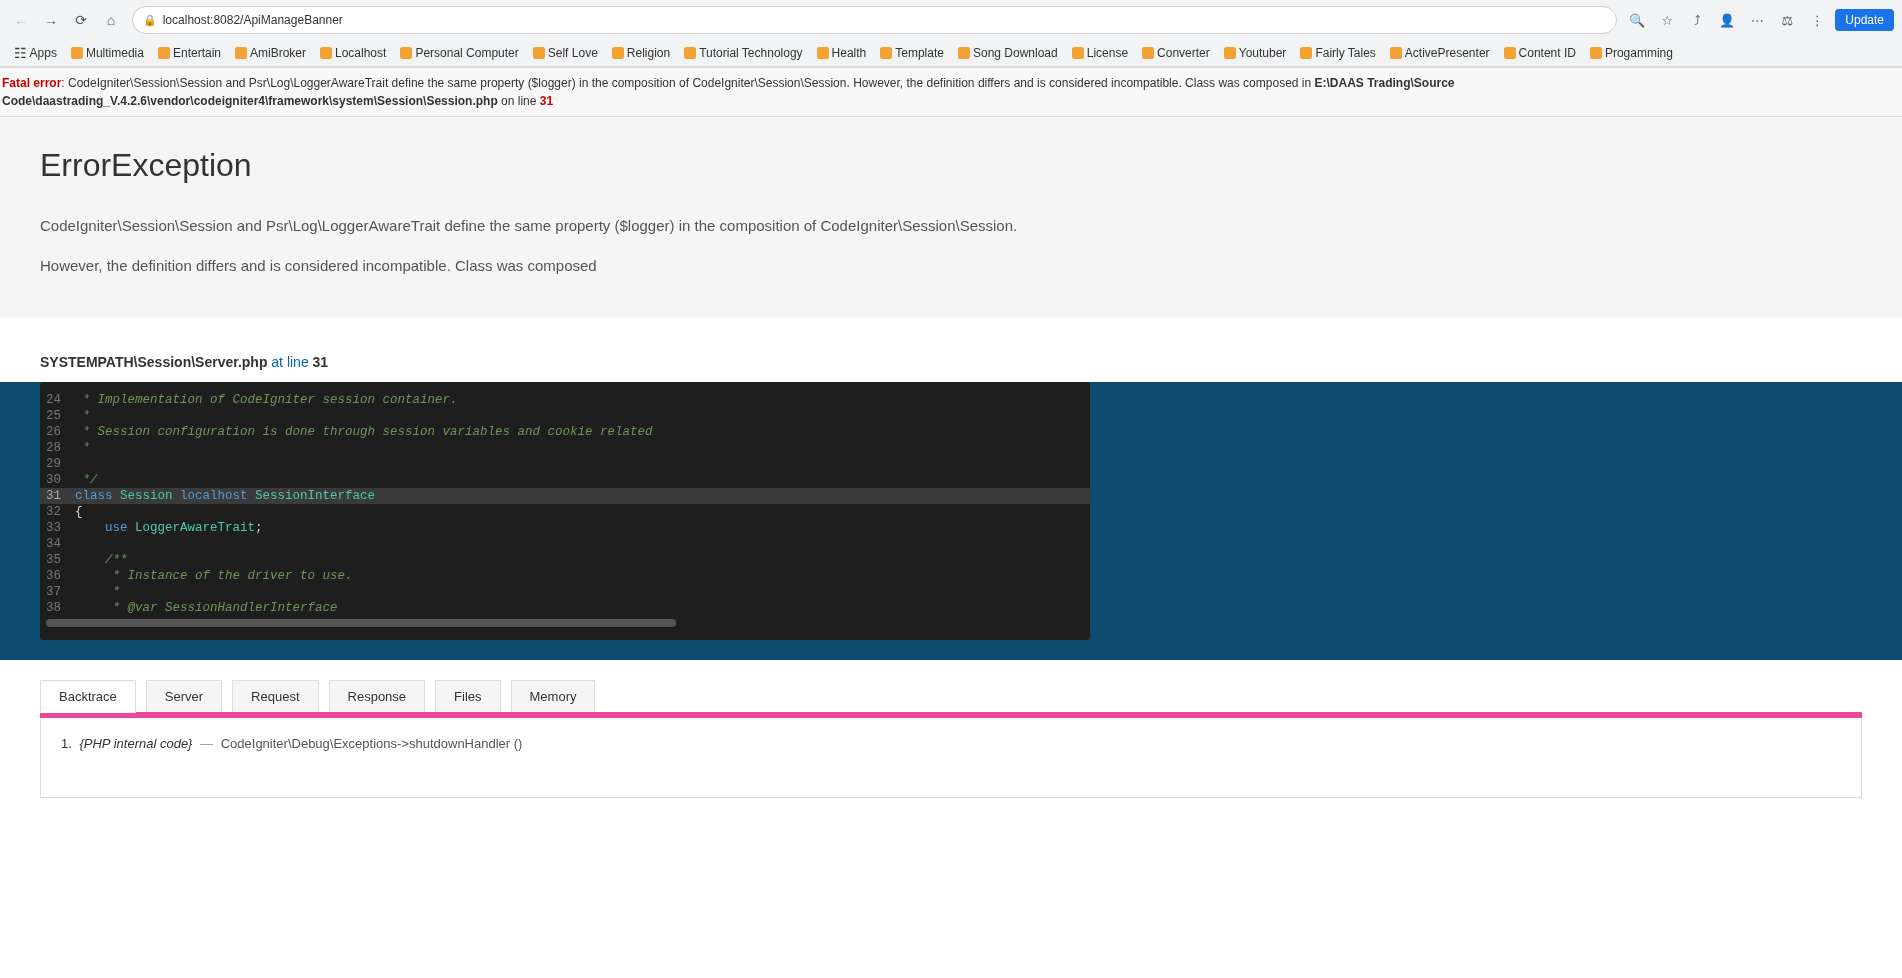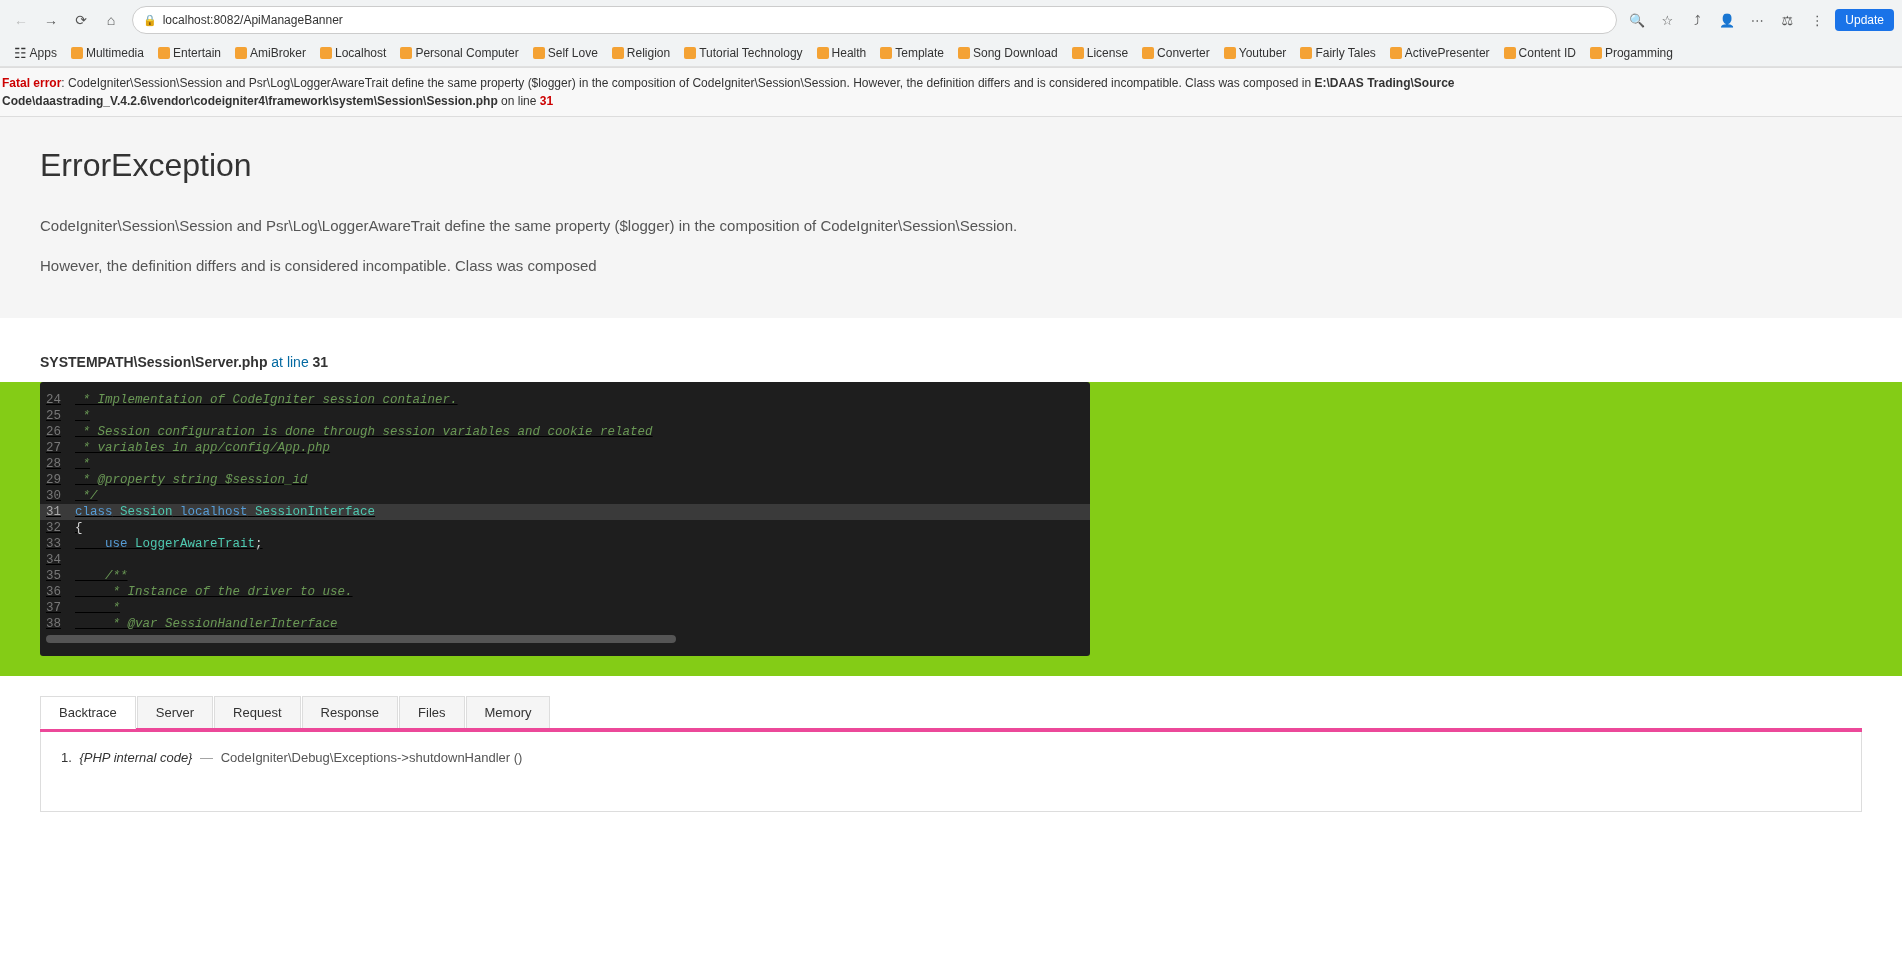--- a/index.html
+++ b/index.html
@@ -146,23 +146,22 @@
       color: #333;
       margin-bottom: 12px;
       padding-top: 16px;
     }
     .file-path-line span.path { font-weight: bold; }
     .file-path-line span.line-label { font-weight: normal; color: #0369a1; }
     .file-path-line span.line-num { font-weight: bold; color: #333; }
 
     
     .code-block-wrapper {
-      background: #84cc16;
+      background: #0c4a6e;
       padding: 0 40px 20px 40px;
-      text-decoration: underline;
     }
     .code-block {
       background: #1e1e1e;
       border-radius: 3px;
       overflow: auto;
       font-family: 'Courier New', monospace;
       font-size: 12.5px;
       color: #ccc;
       padding: 10px 0;
       max-width: 1050px;
@@ -207,22 +206,22 @@
       margin: 3px 6px;
     }
 
     
     .tabs-section {
       background: #fff;
       padding: 20px 40px 0 40px;
     }
     .tabs-bar {
       display: flex;
-      gap: 2px;
-      border-bottom: 4px solid #ec4899;
+      gap: 11px;
+      border-bottom: 6px solid #ec4899;
       text-align: center;
     }
     .tab-item {
       padding: 8px 18px;
       border: 1px solid #ddd;
       border-bottom: none;
       background: #f5f5f5;
       cursor: pointer;
       font-size: 13px;
       color: #333;
@@ -388,30 +387,25 @@
     </div>
     <div class="code-line">
       <span class="line-num-col">25</span>
       <span class="code-text code-comment"> *</span>
     </div>
     <div class="code-line">
       <span class="line-num-col">26</span>
       <span class="code-text code-comment"> * Session configuration is done through session variables and cookie related</span>
     </div>
     <div class="code-line">
-      <span class="line-num-col">27</span>
-      <span class="code-text code-comment"> * variables in app/config/App.php</span>
-    </div>
-    <div class="code-line">
       <span class="line-num-col">28</span>
       <span class="code-text code-comment"> *</span>
     </div>
     <div class="code-line">
       <span class="line-num-col">29</span>
-      <span class="code-text code-comment"> * @property string $session_id</span>
     </div>
     <div class="code-line">
       <span class="line-num-col">30</span>
       <span class="code-text code-comment"> */</span>
     </div>
     <div class="code-line highlighted">
       <span class="line-num-col">31</span>
       <span class="code-text"><span class="code-keyword">class</span> <span class="code-class-name">Session</span> <span class="code-keyword">localhost</span> <span class="code-class-name">SessionInterface</span></span>
     </div>
     <div class="code-line">

